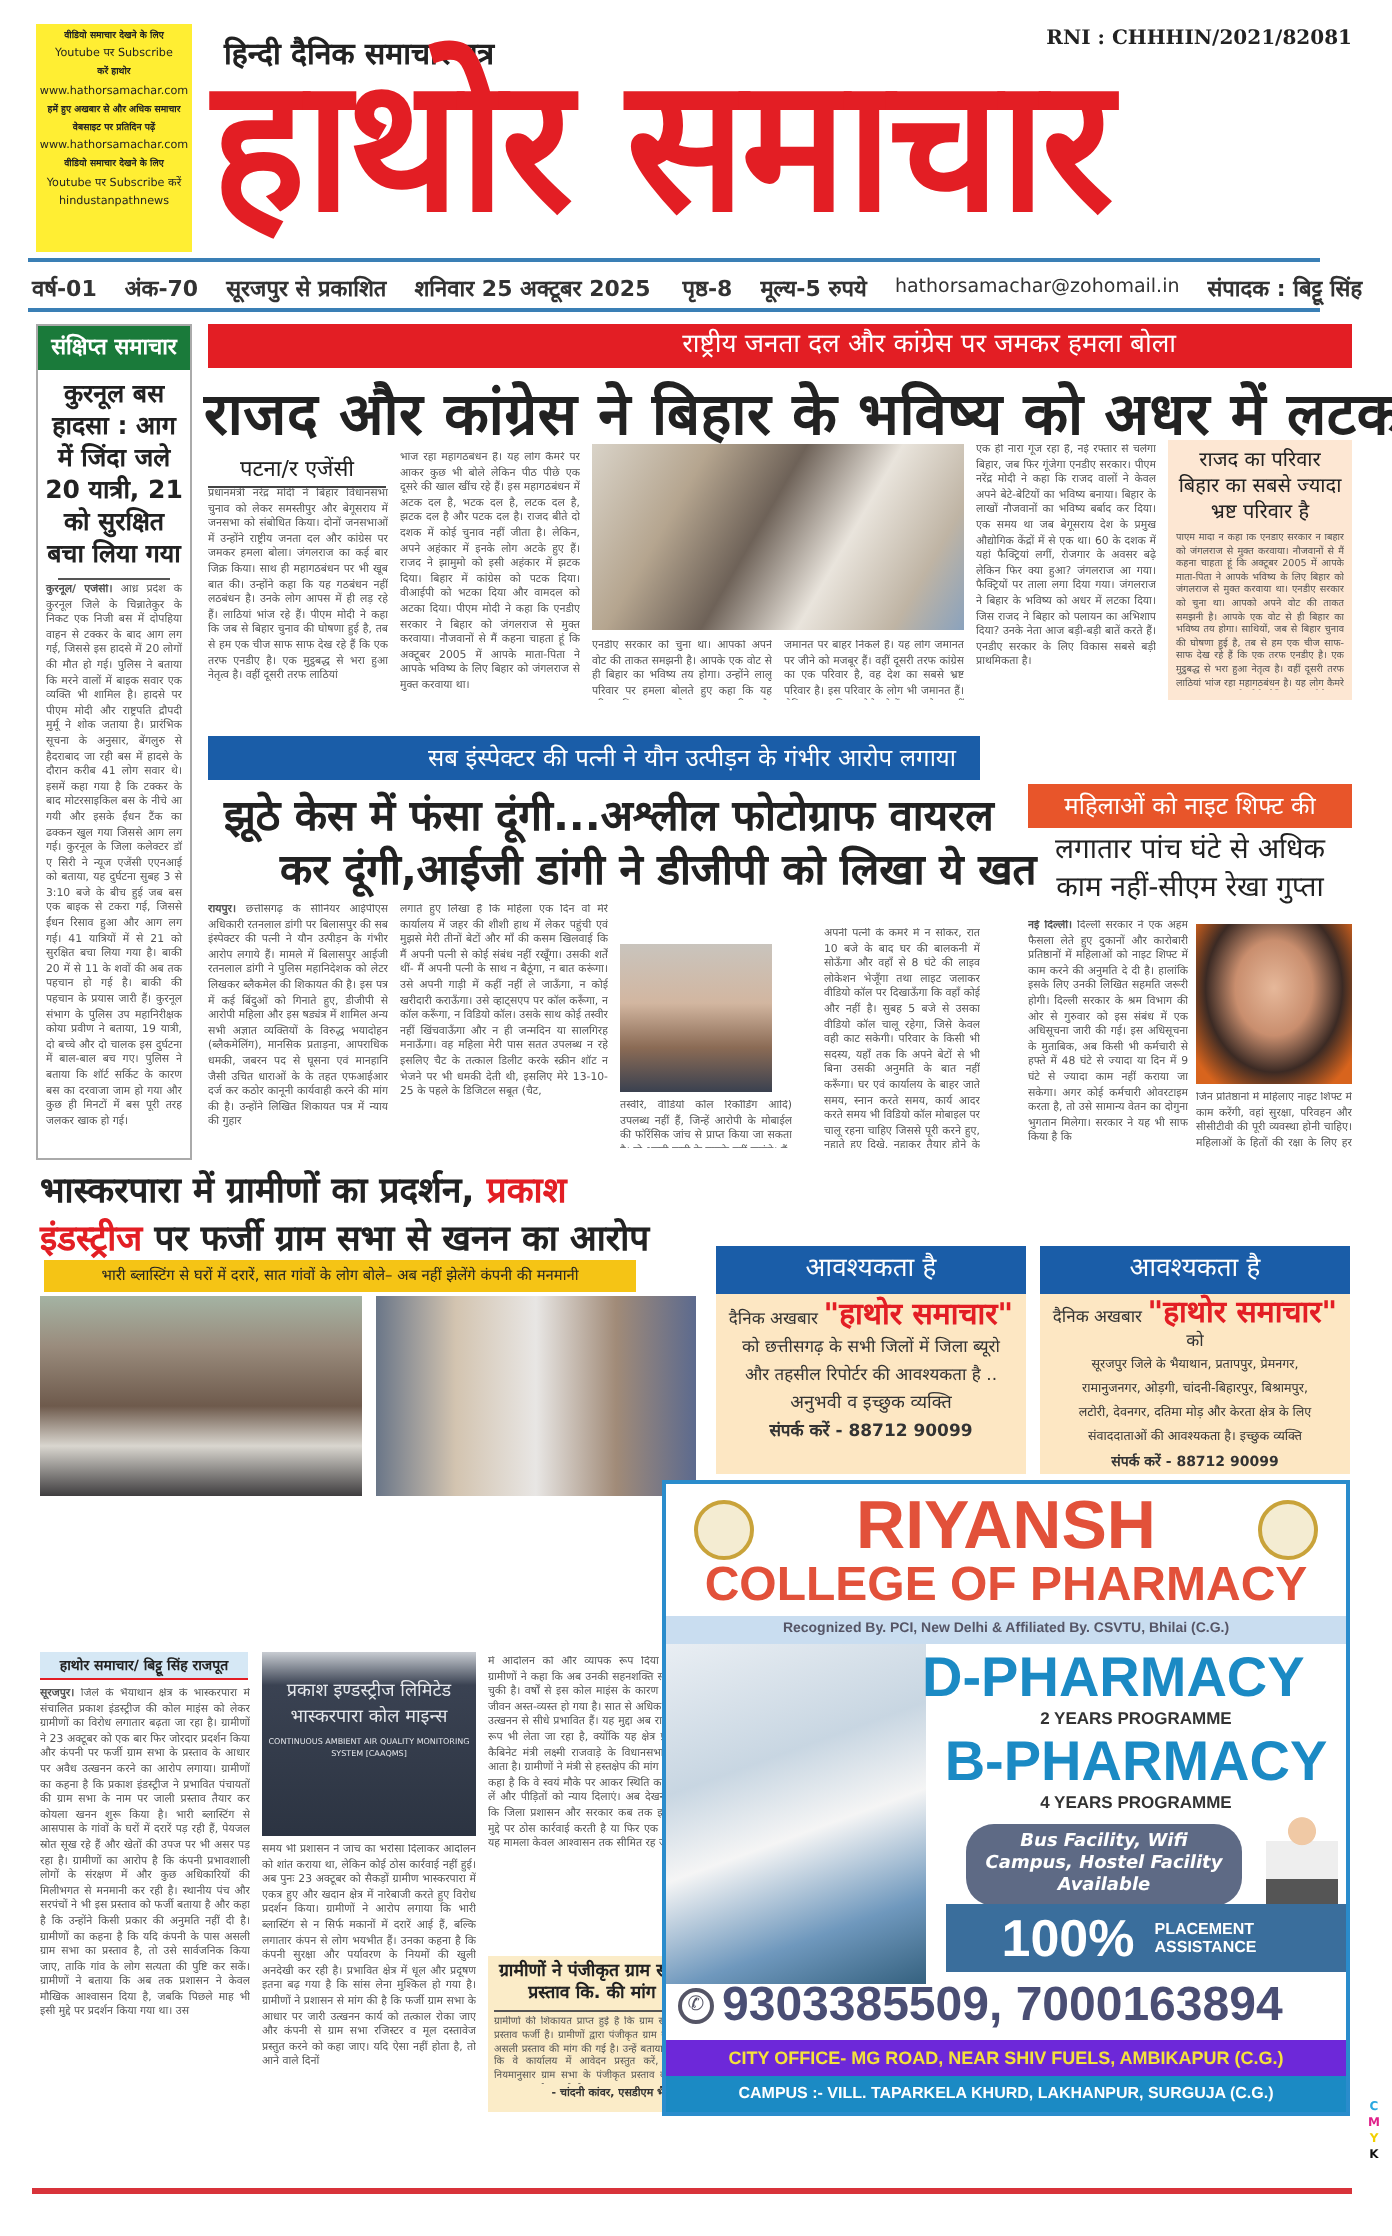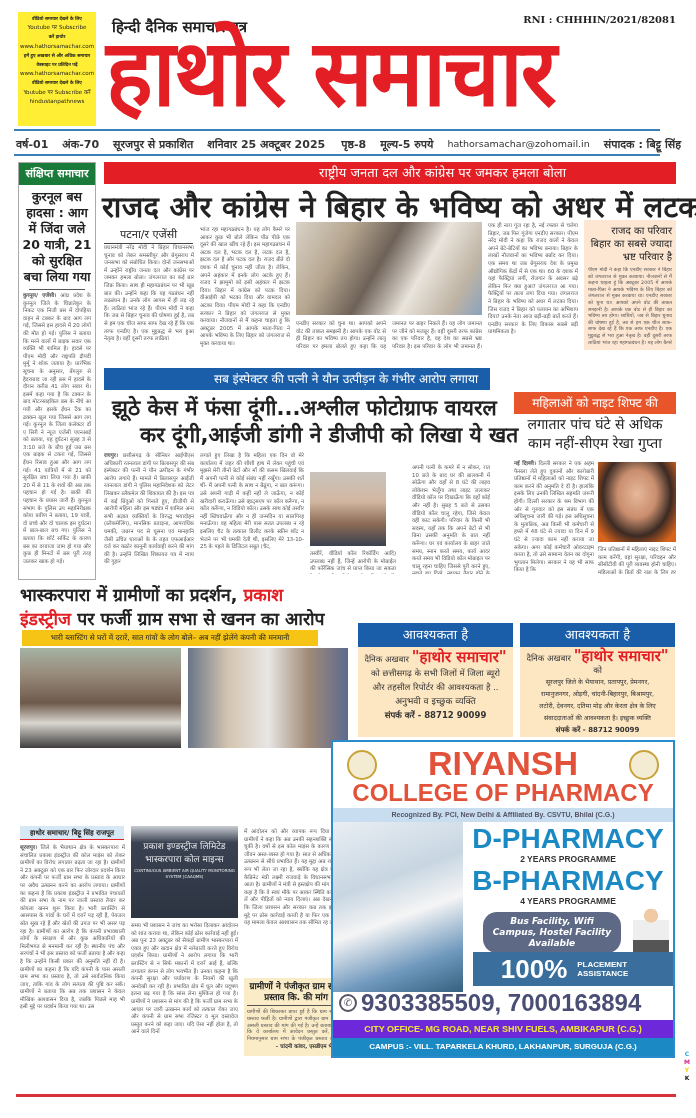--- a/index.html
+++ b/index.html
@@ -63,32 +63,32 @@
 </div>
 <div class="abs rule" style="top:154px"></div>
 
 <div class="abs sidebar">
   <div class="sb-head">संक्षिप्त समाचार</div>
   <div class="sb-title">कुरनूल बस हादसा : आग में जिंदा जले 20 यात्री, 21 को सुरक्षित बचा लिया गया</div>
   <div style="height:1px;background:#555;margin:0 10px 2px"></div>
   <div class="body-text" style="padding:0 4px;height:330px"><b>कुरनूल/ एजेंसी।</b> <span>आंध्र प्रदेश के कुरनूल जिले के चिन्नातेकुर के निकट एक निजी बस में दोपहिया वाहन से टक्कर के बाद आग लग गई, जिससे इस हादसे में 20 लोगों की मौत हो गई। पुलिस ने बताया कि मरने वालों में बाइक सवार एक व्यक्ति भी शामिल है। हादसे पर पीएम मोदी और राष्ट्रपति द्रौपदी मुर्मू ने शोक जताया है। प्रारंभिक सूचना के अनुसार, बेंगलुरु से हैदराबाद जा रही बस में हादसे के दौरान करीब 41 लोग सवार थे। इसमें कहा गया है कि टक्कर के बाद मोटरसाइकिल बस के नीचे आ गयी और इसके ईंधन टैंक का ढक्कन खुल गया जिससे आग लग गई। कुरनूल के जिला कलेक्टर डॉ ए सिरी ने न्यूज एजेंसी एएनआई को बताया, यह दुर्घटना सुबह 3 से 3:10 बजे के बीच हुई जब बस एक बाइक से टकरा गई, जिससे ईंधन रिसाव हुआ और आग लग गई। 41 यात्रियों में से 21 को सुरक्षित बचा लिया गया है। बाकी 20 में से 11 के शवों की अब तक पहचान हो गई है। बाकी की पहचान के प्रयास जारी हैं। कुरनूल संभाग के पुलिस उप महानिरीक्षक कोया प्रवीण ने बताया, 19 यात्री, दो बच्चे और दो चालक इस दुर्घटना में बाल-बाल बच गए। पुलिस ने बताया कि शॉर्ट सर्किट के कारण बस का दरवाजा जाम हो गया और कुछ ही मिनटों में बस पूरी तरह जलकर खाक हो गई।</span></div>
 </div>
 
-<div class="abs redbar" style="left:104px;top:162px;width:572px;text-align:right;padding-right:110px">राष्ट्रीय जनता दल और कांग्रेस पर जमकर हमला बोला</div>
+<div class="abs redbar" style="left:104px;top:162px;width:572px;text-align:right;padding-right:88px">राष्ट्रीय जनता दल और कांग्रेस पर जमकर हमला बोला</div>
 <div class="abs headline" style="left:102px;top:186px;font-size:29px;letter-spacing:0.3px">राजद और कांग्रेस ने बिहार के भविष्य को अधर में लटकाया</div>
 
 <div class="abs" style="left:104px;top:226px;width:89px;font-size:11px;text-align:center;border-bottom:1px solid #444;padding-bottom:2px">पटना/र एजेंसी</div>
 <div class="abs body-text" style="left:104px;top:244px;width:90px;height:106px">प्रधानमंत्री नरेंद्र मोदी ने बिहार विधानसभा चुनाव को लेकर समस्तीपुर और बेगूसराय में जनसभा को संबोधित किया। दोनों जनसभाओं में उन्होंने राष्ट्रीय जनता दल और कांग्रेस पर जमकर हमला बोला। जंगलराज का कई बार जिक्र किया। साथ ही महागठबंधन पर भी खूब बात की। उन्होंने कहा कि यह गठबंधन नहीं लठबंधन है। उनके लोग आपस में ही लड़ रहे हैं। लाठियां भांज रहे हैं। पीएम मोदी ने कहा कि जब से बिहार चुनाव की घोषणा हुई है, तब से हम एक चीज साफ साफ देख रहे हैं कि एक तरफ एनडीए है। एक मुट्ठबद्ध से भरा हुआ नेतृत्व है। वहीं दूसरी तरफ लाठियां</div>
 <div class="abs body-text" style="left:200px;top:226px;width:90px;height:124px">भांज रहा महागठबंधन है। यह लोग कैमरे पर आकर कुछ भी बोले लेकिन पीठ पीछे एक दूसरे की खाल खींच रहे हैं। इस महागठबंधन में अटक दल है, भटक दल है, लटक दल है, झटक दल है और पटक दल है। राजद बीते दो दशक में कोई चुनाव नहीं जीता है। लेकिन, अपने अहंकार में इनके लोग अटके हुए हैं। राजद ने झामुमो को इसी अहंकार में झटक दिया। बिहार में कांग्रेस को पटक दिया। वीआईपी को भटका दिया और वामदल को अटका दिया। पीएम मोदी ने कहा कि एनडीए सरकार ने बिहार को जंगलराज से मुक्त करवाया। नौजवानों से मैं कहना चाहता हूं कि अक्टूबर 2005 में आपके माता-पिता ने आपके भविष्य के लिए बिहार को जंगलराज से मुक्त करवाया था।</div>
 <div class="abs photo" style="left:296px;top:222px;width:186px;height:93px;background:linear-gradient(120deg,#d9d3c8 0%,#b5a58f 25%,#6e6258 45%,#e9e4dc 65%,#bfb4a4 85%,#8aa2bd 100%)"></div>
 <div class="abs body-text" style="left:296px;top:320px;width:90px;height:30px">एनडीए सरकार को चुना था। आपको अपने वोट की ताकत समझनी है। आपके एक वोट से ही बिहार का भविष्य तय होगा। उन्होंने लालू परिवार पर हमला बोलते हुए कहा कि यह परिवार बिहार का सबसे ज्यादा भ्रष्ट परिवार है। इसके</div>
 <div class="abs body-text" style="left:392px;top:320px;width:90px;height:30px">जमानत पर बाहर निकले हैं। यह लोग जमानत पर जीने को मजबूर हैं। वहीं दूसरी तरफ कांग्रेस का एक परिवार है, वह देश का सबसे भ्रष्ट परिवार है। इस परिवार के लोग भी जमानत हैं। लेकिन, अब बिहार ऐसे लोगों पर भरोसा नहीं करता है। इसलिए अब</div>
 <div class="abs body-text" style="left:488px;top:222px;width:90px;height:128px">एक ही नारा गूंज रहा है, नई रफ्तार से चलेगा बिहार, जब फिर गूंजेगा एनडीए सरकार। पीएम नरेंद्र मोदी ने कहा कि राजद वालों ने केवल अपने बेटे-बेटियों का भविष्य बनाया। बिहार के लाखों नौजवानों का भविष्य बर्बाद कर दिया। एक समय था जब बेगूसराय देश के प्रमुख औद्योगिक केंद्रों में से एक था। 60 के दशक में यहां फैक्ट्रियां लगीं, रोजगार के अवसर बढ़े लेकिन फिर क्या हुआ? जंगलराज आ गया। फैक्ट्रियों पर ताला लगा दिया गया। जंगलराज ने बिहार के भविष्य को अधर में लटका दिया। जिस राजद ने बिहार को पलायन का अभिशाप दिया? उनके नेता आज बड़ी-बड़ी बातें करते हैं। एनडीए सरकार के लिए विकास सबसे बड़ी प्राथमिकता है।</div>
 <div class="abs sidebox" style="left:584px;top:220px;width:92px;height:130px;padding:4px">
-  <div style="font-size:10px;line-height:13px;text-align:right;color:#222;margin-bottom:4px">राजद का परिवार बिहार का सबसे ज्यादा भ्रष्ट परिवार है</div>
+  <div style="font-size:10px;line-height:13px;text-align:center;color:#222;margin-bottom:4px">राजद का परिवार बिहार का सबसे ज्यादा भ्रष्ट परिवार है</div>
   <div class="body-text" style="height:78px;font-size:4.8px;line-height:6.6px">पीएम मोदी ने कहा कि एनडीए सरकार ने बिहार को जंगलराज से मुक्त करवाया। नौजवानों से मैं कहना चाहता हूं कि अक्टूबर 2005 में आपके माता-पिता ने आपके भविष्य के लिए बिहार को जंगलराज से मुक्त करवाया था। एनडीए सरकार को चुना था। आपको अपने वोट की ताकत समझनी है। आपके एक वोट से ही बिहार का भविष्य तय होगा। साथियों, जब से बिहार चुनाव की घोषणा हुई है, तब से हम एक चीज साफ-साफ देख रहे हैं कि एक तरफ एनडीए है। एक मुट्ठबद्ध से भरा हुआ नेतृत्व है। वहीं दूसरी तरफ लाठियां भांज रहा महागठबंधन है। यह लोग कैमरे पर आकर कुछ भी बोले लेकिन पीठ पीछे एक दूसरे की खाल खींच रहे हैं। इस महागठबंधन में अटक दल है।</div>
 </div>
 
 <div class="abs bluebar" style="left:104px;top:368px;width:386px;text-align:right;padding-right:12px">सब इंस्पेक्टर की पत्नी ने यौन उत्पीड़न के गंभीर आरोप लगाया</div>
 <div class="abs headline" style="left:112px;top:393px;font-size:21px">झूठे केस में फंसा दूंगी...अश्लील फोटोग्राफ वायरल</div>
 <div class="abs headline" style="left:140px;top:420px;font-size:21px">कर दूंगी,आईजी डांगी ने डीजीपी को लिखा ये खत</div>
 <div class="abs body-text" style="left:104px;top:452px;width:90px;height:122px"><b>रायपुर।</b> <span>छत्तीसगढ़ के सीनियर आईपीएस अधिकारी रतनलाल डांगी पर बिलासपुर की सब इंस्पेक्टर की पत्नी ने यौन उत्पीड़न के गंभीर आरोप लगाये हैं। मामले में बिलासपुर आईजी रतनलाल डांगी ने पुलिस महानिदेशक को लेटर लिखकर ब्लैकमेल की शिकायत की है। इस पत्र में कई बिंदुओं को गिनाते हुए, डीजीपी से आरोपी महिला और इस षड्यंत्र में शामिल अन्य सभी अज्ञात व्यक्तियों के विरुद्ध भयादोहन (ब्लैकमेलिंग), मानसिक प्रताड़ना, आपराधिक धमकी, जबरन पद से घूसना एवं मानहानि जैसी उचित धाराओं के के तहत एफआईआर दर्ज कर कठोर कानूनी कार्यवाही करने की मांग की है। उन्होंने लिखित शिकायत पत्र में न्याय की गुहार</span></div>
 <div class="abs body-text" style="left:200px;top:452px;width:104px;height:122px">लगाते हुए लिखा है कि महिला एक दिन वो मेरे कार्यालय में जहर की शीशी हाथ में लेकर पहुंची एवं मुझसे मेरी तीनों बेटों और माँ की कसम खिलवाई कि मैं अपनी पत्नी से कोई संबंध नहीं रखूँगा। उसकी शर्तें थीं- मैं अपनी पत्नी के साथ न बैठूंगा, न बात करूंगा। उसे अपनी गाड़ी में कहीं नहीं ले जाऊँगा, न कोई खरीदारी कराऊँगा। उसे व्हाट्सएप पर कॉल करूँगा, न कॉल करूँगा, न विडियो कॉल। उसके साथ कोई तस्वीर नहीं खिंचवाऊँगा और न ही जन्मदिन या सालगिरह मनाऊँगा। वह महिला मेरी पास सतत उपलब्ध न रहे इसलिए चैट के तत्काल डिलीट करके स्क्रीन शॉट न भेजने पर भी धमकी देती थी, इसलिए मेरे 13-10-25 के पहले के डिजिटल सबूत (चैट,</div>
 <div class="abs photo" style="left:310px;top:472px;width:76px;height:74px;background:linear-gradient(180deg,#c9c4bd 0%,#d2b6a0 40%,#8b6b55 70%,#3a4150 100%)"></div>
 <div class="abs body-text" style="left:310px;top:550px;width:86px;height:24px">तस्वीरें, वीडियो कॉल रिकॉर्डिंग आदि) उपलब्ध नहीं हैं, जिन्हें आरोपी के मोबाईल की फॉरेंसिक जांच से प्राप्त किया जा सकता है। वो अपनी पत्नी के मायके नहीं जाएंगे। मैं</div>
@@ -143,21 +143,21 @@
   </div>
 </div>
 
 <div class="abs pharm">
   <div class="abs" style="left:14px;top:8px;width:30px;height:30px;border-radius:50%;border:2px solid #c9a33a;background:#f4ecd2"></div>
   <div class="abs" style="right:14px;top:8px;width:30px;height:30px;border-radius:50%;border:2px solid #c9a33a;background:#f4ecd2"></div>
   <div class="abs" style="left:0;top:4px;width:100%;text-align:center;font-family:'Liberation Sans',sans-serif;font-weight:bold;color:#e2513a;font-size:34px;line-height:34px">RIYANSH</div>
   <div class="abs" style="left:0;top:38px;width:100%;text-align:center;font-family:'Liberation Sans',sans-serif;font-weight:bold;color:#e2513a;font-size:24px;line-height:26px">COLLEGE OF PHARMACY</div>
   <div class="abs" style="left:0;top:66px;width:100%;height:14px;background:#c9ddf0;text-align:center;font-family:'Liberation Sans',sans-serif;font-weight:bold;font-size:7px;line-height:14px;color:#556">Recognized By. PCI, New Delhi &amp; Affiliated By. CSVTU, Bhilai (C.G.)</div>
   <div class="abs" style="left:0;top:80px;width:130px;height:170px;background:linear-gradient(160deg,#e9eef3 0%,#c8d6e2 35%,#f5f5f5 55%,#6f98bd 80%,#35617f 100%)"></div>
-  <div class="abs" style="left:128px;top:82px;width:214px;text-align:center;font-family:'Liberation Sans',sans-serif;font-weight:bold;color:#1b8ac4;font-size:28px;line-height:30px">D-PHARMACY</div>
+  <div class="abs" style="left:128px;top:82px;width:214px;font-family:'Liberation Sans',sans-serif;font-weight:bold;color:#1b8ac4;font-size:28px;line-height:30px">D-PHARMACY</div>
   <div class="abs" style="left:128px;top:112px;width:214px;text-align:center;font-family:'Liberation Sans',sans-serif;font-weight:bold;color:#333;font-size:8.5px">2 YEARS PROGRAMME</div>
   <div class="abs" style="left:128px;top:124px;width:214px;text-align:center;font-family:'Liberation Sans',sans-serif;font-weight:bold;color:#1b8ac4;font-size:28px;line-height:30px">B-PHARMACY</div>
   <div class="abs" style="left:128px;top:154px;width:214px;text-align:center;font-family:'Liberation Sans',sans-serif;font-weight:bold;color:#333;font-size:8.5px">4 YEARS PROGRAMME</div>
   <div class="abs pill" style="left:150px;top:170px;width:138px">Bus Facility, Wifi Campus, Hostel Facility Available</div>
   <div class="abs" style="left:300px;top:164px;width:36px;height:48px;background:radial-gradient(circle at 50% 20%,#f0c9a5 0 16%,transparent 17%),linear-gradient(180deg,transparent 30%,#eeeeee 30% 70%,#555 70%)"></div>
   <div class="abs" style="left:140px;top:210px;width:204px;height:34px;background:#3a6e9c;display:flex;align-items:center;justify-content:center;gap:10px">
     <span style="color:#fff;font-family:'Liberation Sans',sans-serif;font-weight:bold;font-size:26px">100%</span>
     <span style="color:#fff;font-family:'Liberation Sans',sans-serif;font-weight:bold;font-size:8px;width:72px;line-height:9px">PLACEMENT ASSISTANCE</span>
   </div>
   <div class="abs" style="left:6px;top:252px;width:18px;height:18px;border-radius:50%;border:2px solid #556;color:#556;font-size:10px;text-align:center;line-height:14px">✆</div>

